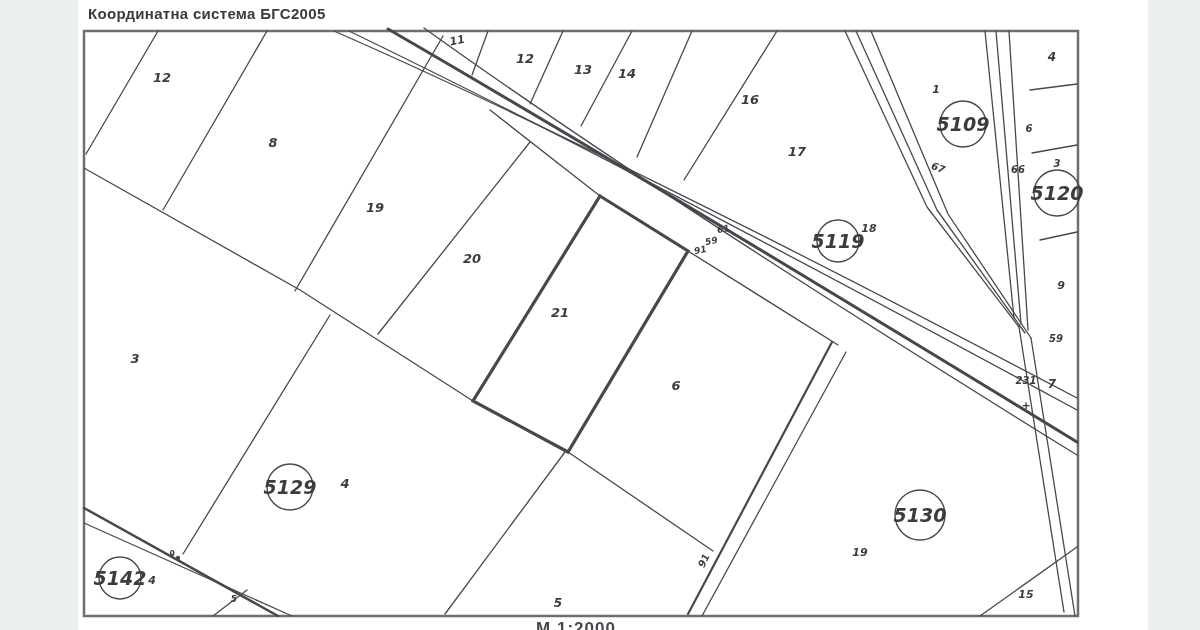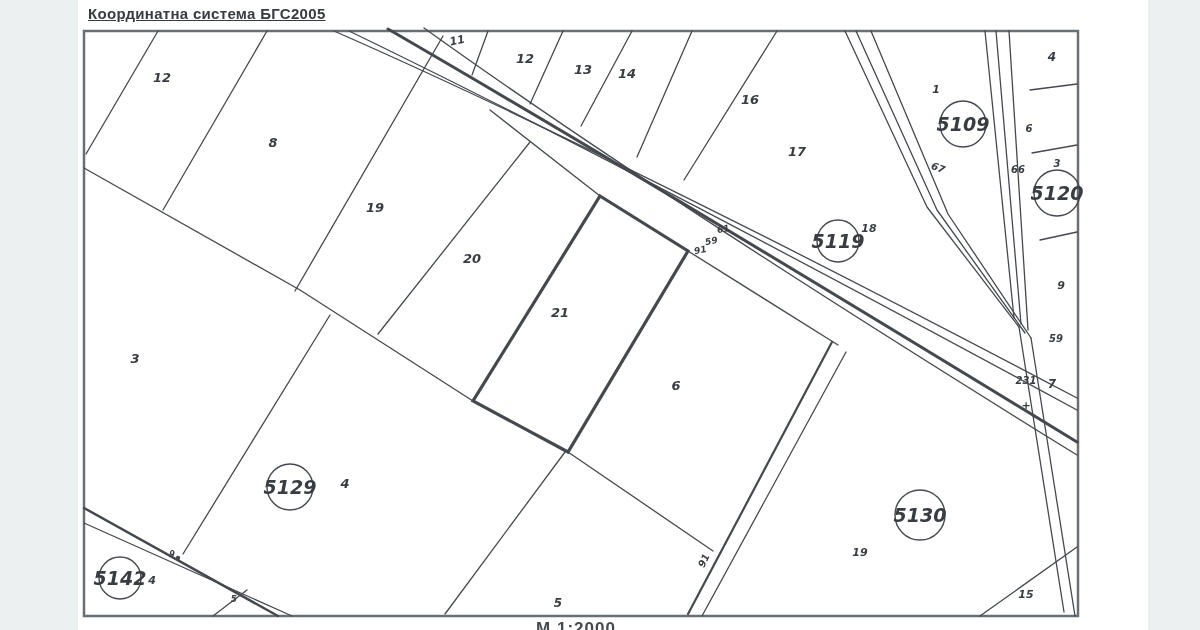--- a/index.html
+++ b/index.html
@@ -1,19 +1,19 @@
 <!DOCTYPE html>
 <html><head>
 <meta charset="utf-8">
 <style>
   html,body{margin:0;padding:0;width:1200px;height:630px;overflow:hidden;
     background:#edf0f0;font-family:"Liberation Sans","DejaVu Sans",sans-serif;}
   #doc-sheet{position:absolute;left:78px;top:0;width:1070px;height:630px;background:#ffffff;}
   #page-title{position:absolute;left:88px;top:5px;font-size:15px;color:#383c40;
-    letter-spacing:.3px;font-weight:600;text-decoration:underline;}
+    letter-spacing:.3px;font-weight:600;}
   #map-wrap{position:absolute;left:0;top:0;width:1200px;height:630px;}
   #scale-label{position:absolute;left:516px;top:619px;width:120px;text-align:center;
     font-size:17px;font-weight:700;color:#45494d;letter-spacing:1px;}
   svg text{font-family:"DejaVu Sans","Liberation Sans",sans-serif;font-style:italic;
     font-weight:700;fill:#393d41;}
 </style>
 </head>
 <body>
 
 <div id="doc-sheet"></div>

